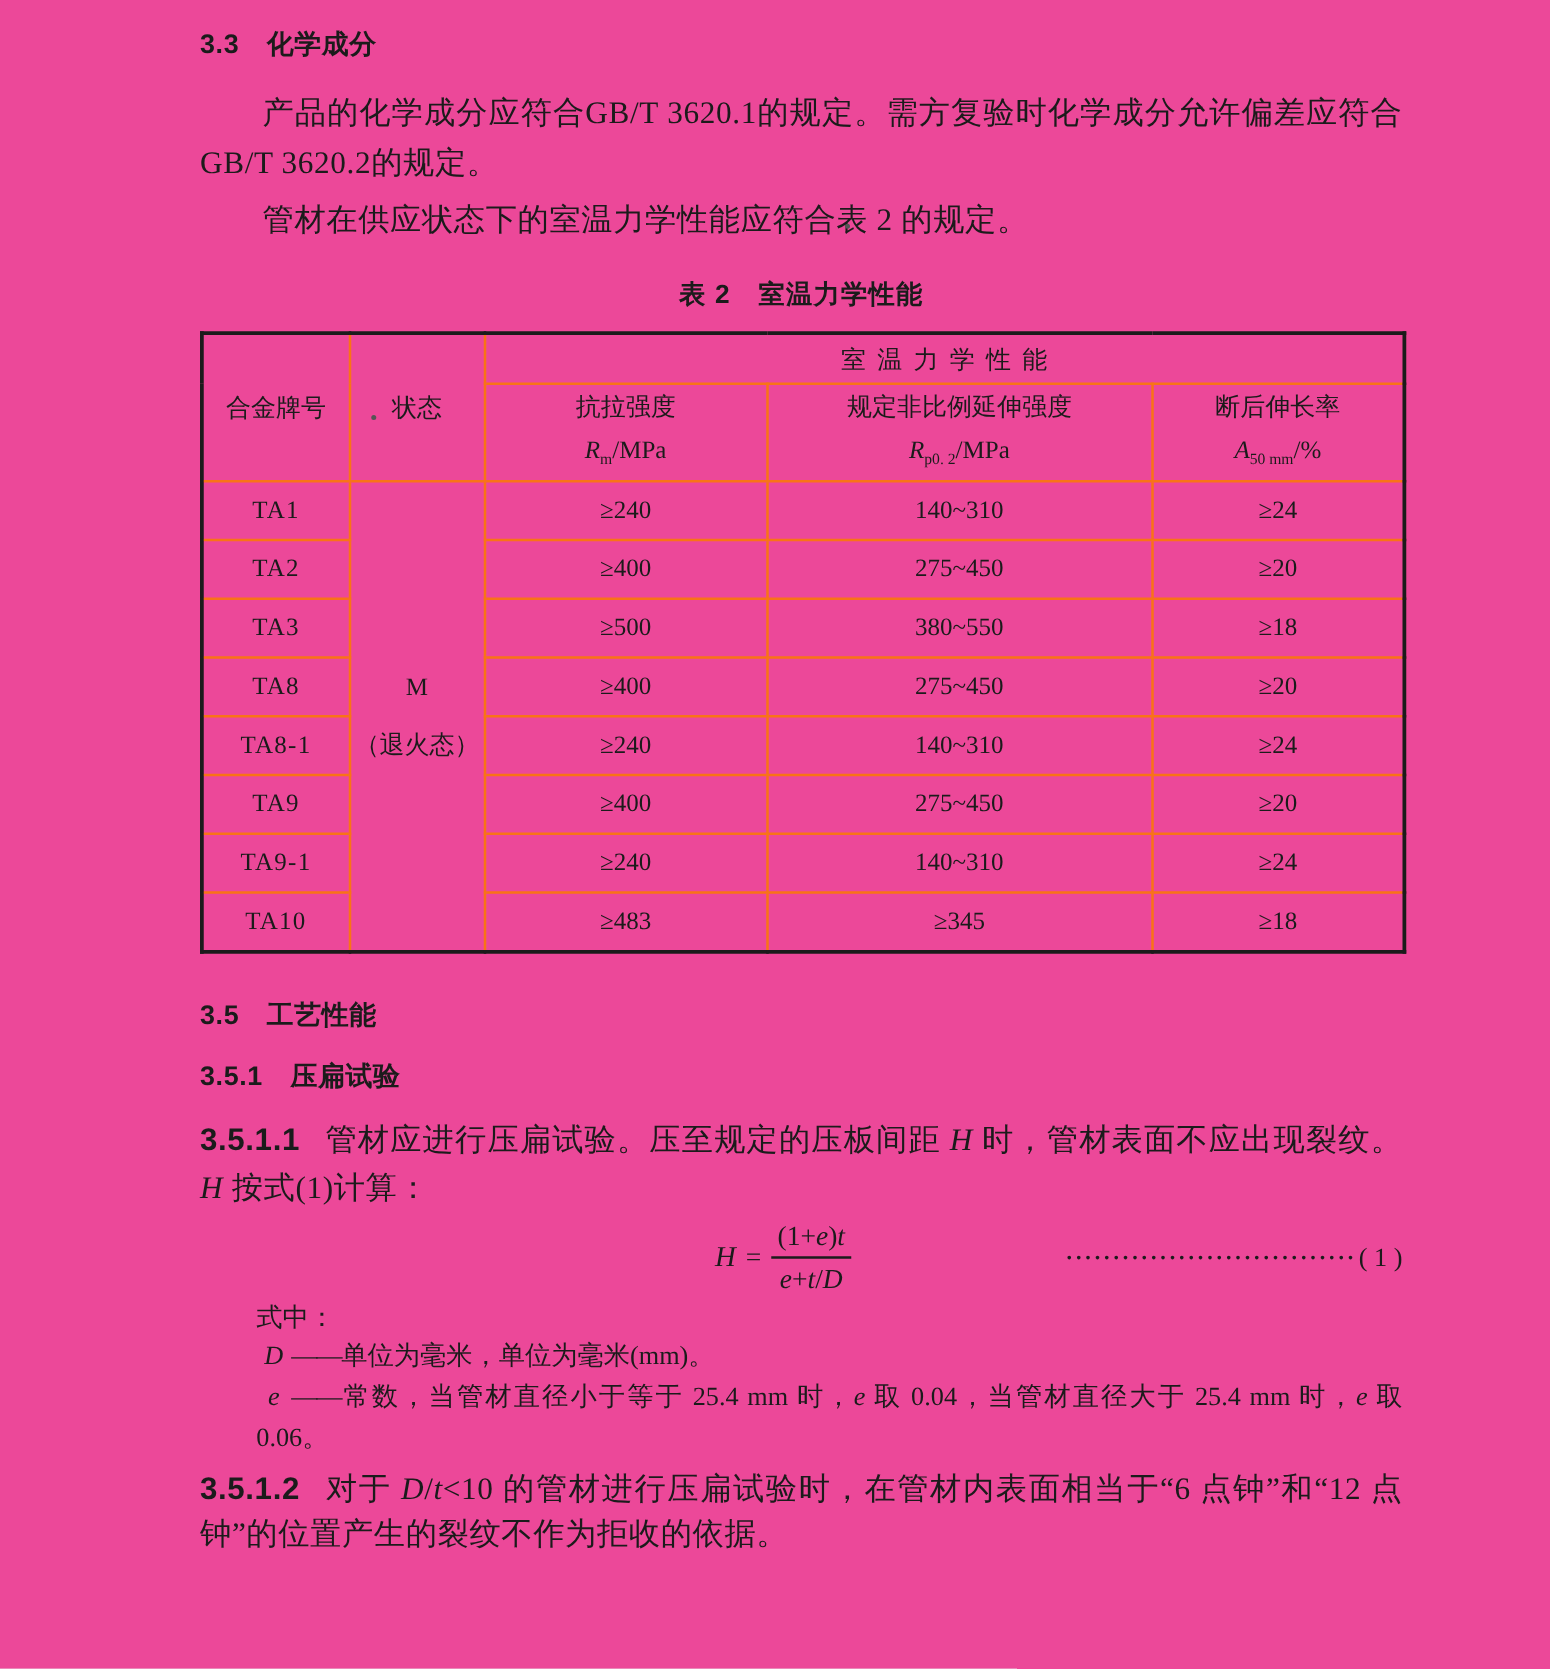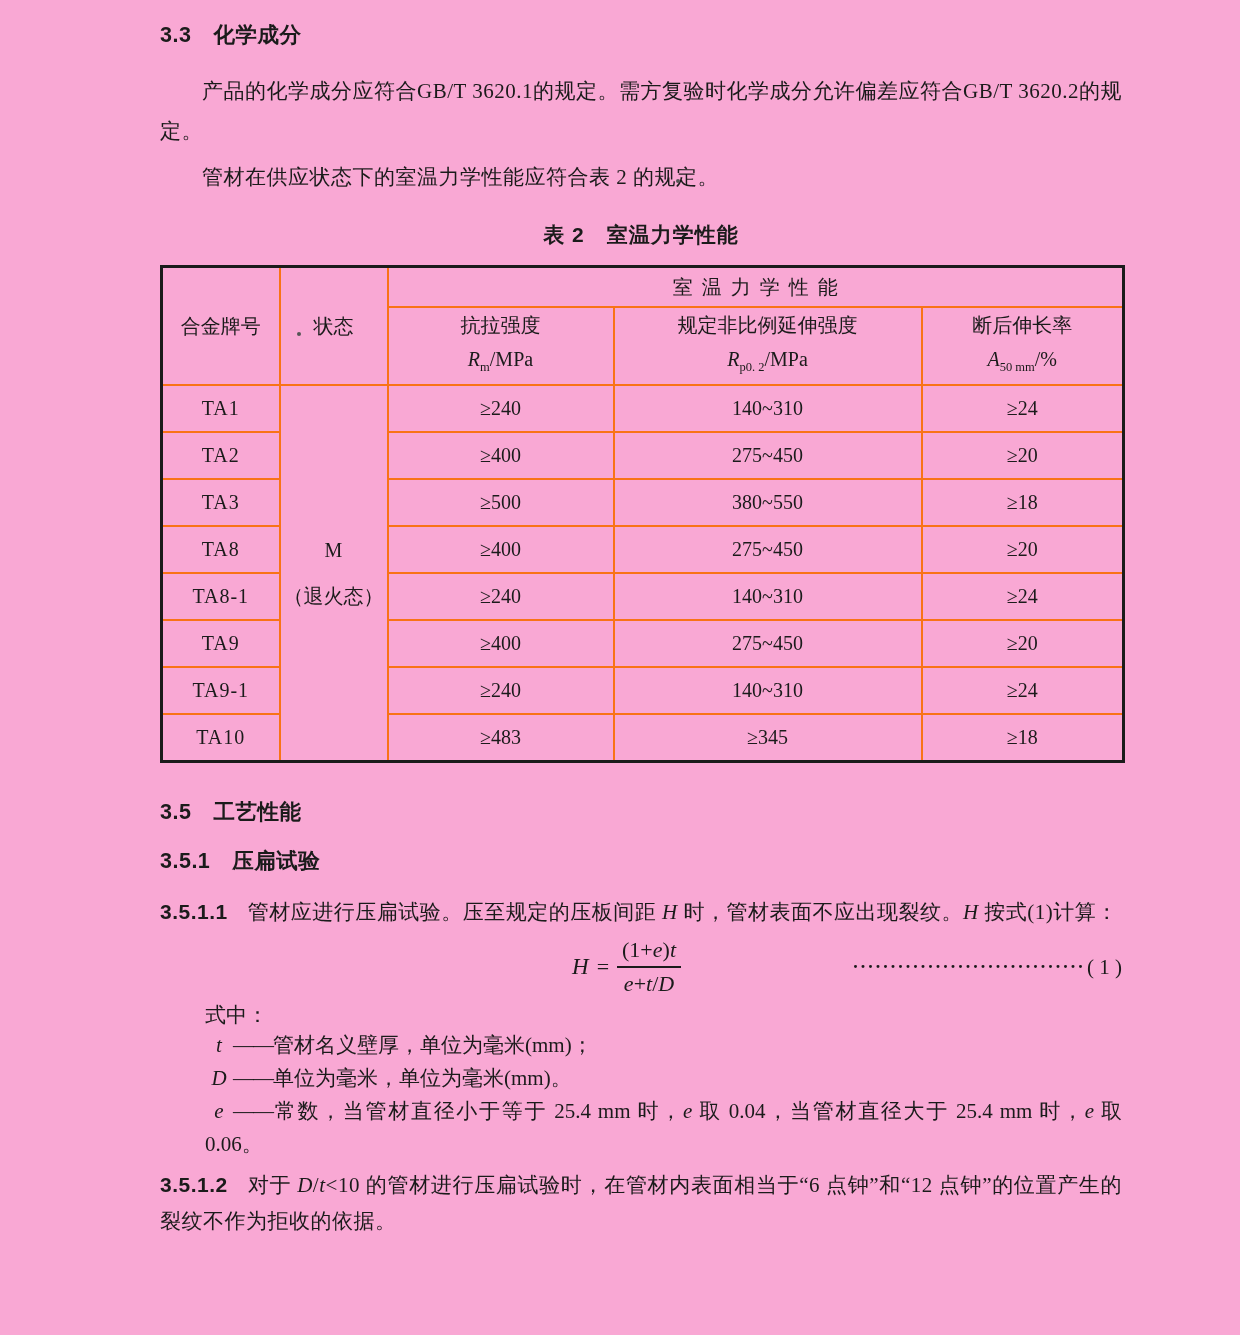--- a/index.html
+++ b/index.html
@@ -1,40 +1,40 @@
 <!DOCTYPE html>
 <html><head>
 <meta charset="utf-8">
 <style>
   html,body { margin:0; padding:0; background:#e8e8e8; }
   .page {
     position:relative;
     width:1240px; height:1335px;
     margin:0 auto;
-    background:#f9a8d4;
+    background:#ec4899;
     color:#1b1b1b;
     box-sizing:border-box;
     padding:0 118px 18px 160px;
     overflow:hidden;
     font-family:"Liberation Serif","DejaVu Serif",serif;
   }
   .v { font-family:"Liberation Serif","DejaVu Serif",serif; font-style:italic; }
 
   .sec-h {
     display:flex; align-items:baseline; gap:22px;
     font-family:"Liberation Sans","DejaVu Sans",sans-serif;
     font-weight:700; font-size:21.5px; letter-spacing:0.5px;
   }
   .h33 { margin-top:20px; }
   .h34 { margin-top:30px; }
   .h35 { margin-top:34px; }
   .h351 { margin-top:20px; }
 
   .para {
-    font-size:21px; line-height:40px; text-align:justify;
+    font-size:25px; line-height:40px; text-align:justify;
     margin:0; letter-spacing:0.5px;
   }
   .p33 { margin-top:22px; text-indent:2em; }
   .p34 { margin-top:6px; text-indent:2em; }
   .p3511 { margin-top:18px; line-height:38px; }
   .p3512 { margin-top:6px; line-height:36px; }
   .inline-num {
     font-family:"Liberation Sans","DejaVu Sans",sans-serif;
     font-weight:700; margin-right:20px; letter-spacing:0.5px;
   }
@@ -213,23 +213,20 @@
     </div>
     <div class="leader-group">
       <span class="leader">·······························</span>
       <span class="eq-label">( 1 )</span>
     </div>
   </div>
 
   <div class="defs-intro">式中：</div>
 
   <div class="def-row">
-    <span class="def-sym v">t</span><span class="def-dash">——</span><span>管材名义壁厚，单位为毫米(mm)；</span>
-  </div>
-  <div class="def-row">
     <span class="def-sym v">D</span><span class="def-dash">——</span><span>单位为毫米，单位为毫米(mm)。</span>
   </div>
   <div class="def-row">
     <span class="def-sym v">e</span><span class="def-dash">——</span><span>常数，当管材直径小于等于 25.4 mm 时，</span><span class="v">e</span><span> 取 0.04，当管材直径大于 25.4 mm 时，</span><span class="v">e</span><span> 取 0.06。</span>
   </div>
 
   <p class="para p3512">
     <span class="inline-num">3.5.1.2</span><span>对于 </span><span class="v">D</span><span>/</span><span class="v">t</span><span>&lt;10 的管材进行压扁试验时，在管材内表面相当于“6 点钟”和“12 点钟”的位置产生的裂纹不作为拒收的依据。</span>
   </p>
 

